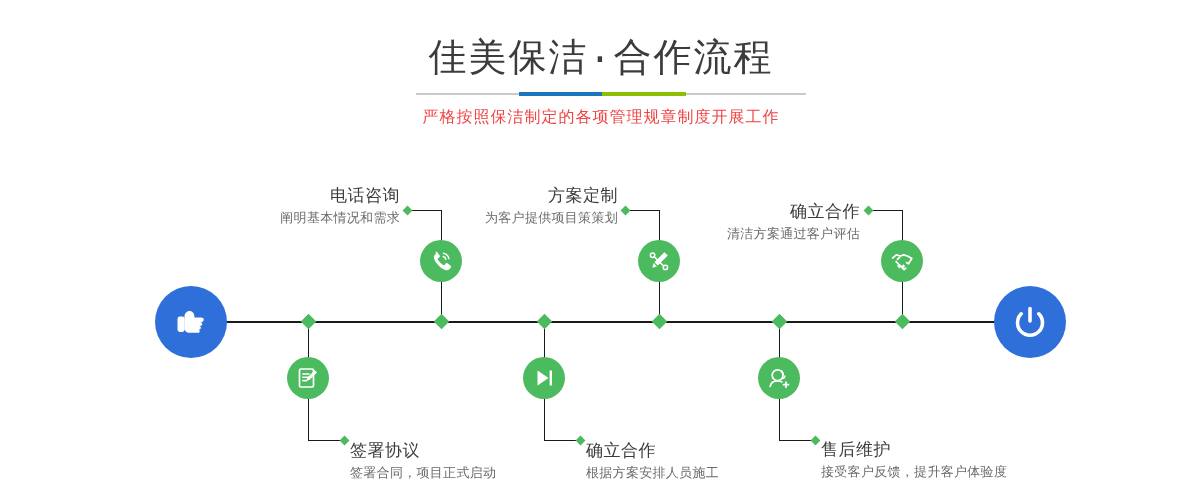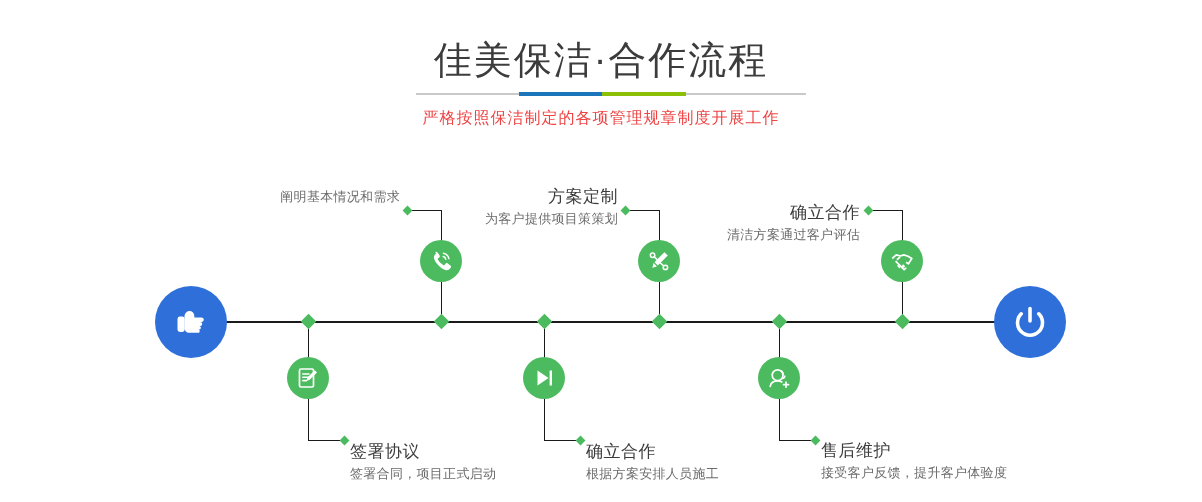--- a/index.html
+++ b/index.html
@@ -10,20 +10,21 @@
   body {
     font-family: "Liberation Sans", "DejaVu Sans", sans-serif;
     color: #333333;
   }
   .page {
     position: relative;
     width: 1202px;
     height: 502px;
     background: #ffffff;
     overflow: hidden;
+    font-family: Liberation Mono, monospace;
   }
 
   
   .header {
     position: absolute;
     left: 0;
     top: 0;
     width: 1202px;
     text-align: center;
   }
@@ -209,20 +210,21 @@
   <div class="node" style="left:420px; top:240px;">
     <span>
       <svg width="26" height="26" viewBox="0 0 26 26">
         <path fill="#ffffff" d="M7.3 4.2c.7-.6 1.7-.5 2.2.3l2 2.8c.5.7.4 1.6-.3 2.1l-1.3 1c-.3.2-.4.6-.2.9.6 1.3 1.5 2.5 2.6 3.5 1 1 2.1 1.8 3.3 2.4.3.2.7.1.9-.2l1-1.3c.5-.7 1.5-.8 2.2-.3l2.7 2c.8.6.9 1.6.3 2.3l-1.4 1.5c-1 1.1-2.6 1.4-4 .9-2.5-1-4.8-2.5-6.7-4.5-2-2-3.5-4.3-4.5-6.9-.5-1.4-.2-2.9.8-3.9l1.4-1.6z"></path>
         <path d="M15.5 5.2a7 7 0 0 1 5.4 5.4" stroke="#ffffff" stroke-width="1.5" fill="none" stroke-linecap="round"></path>
         <path d="M15.2 8.6a3.6 3.6 0 0 1 2.6 2.6" stroke="#ffffff" stroke-width="1.5" fill="none" stroke-linecap="round"></path>
       </svg>
     </span>
   </div>
   <div class="label above" style="left:190px; top:186px; width:210px;">
+    <div class="lbl-title">电话咨询</div>
     <div class="lbl-desc">阐明基本情况和需求</div>
   </div>
 
   <div class="diamond" style="left:303px; top:316px;"></div>
   <div class="vline" style="left:308px; top:321px; height:119px;"></div>
   <div class="hline" style="left:308px; top:440px; width:35px;"></div>
   <div class="label-dot" style="left:341px; top:437px;"></div>
   <div class="node" style="left:287px; top:357px;">
     <span>
       <svg width="26" height="26" viewBox="0 0 26 26">

